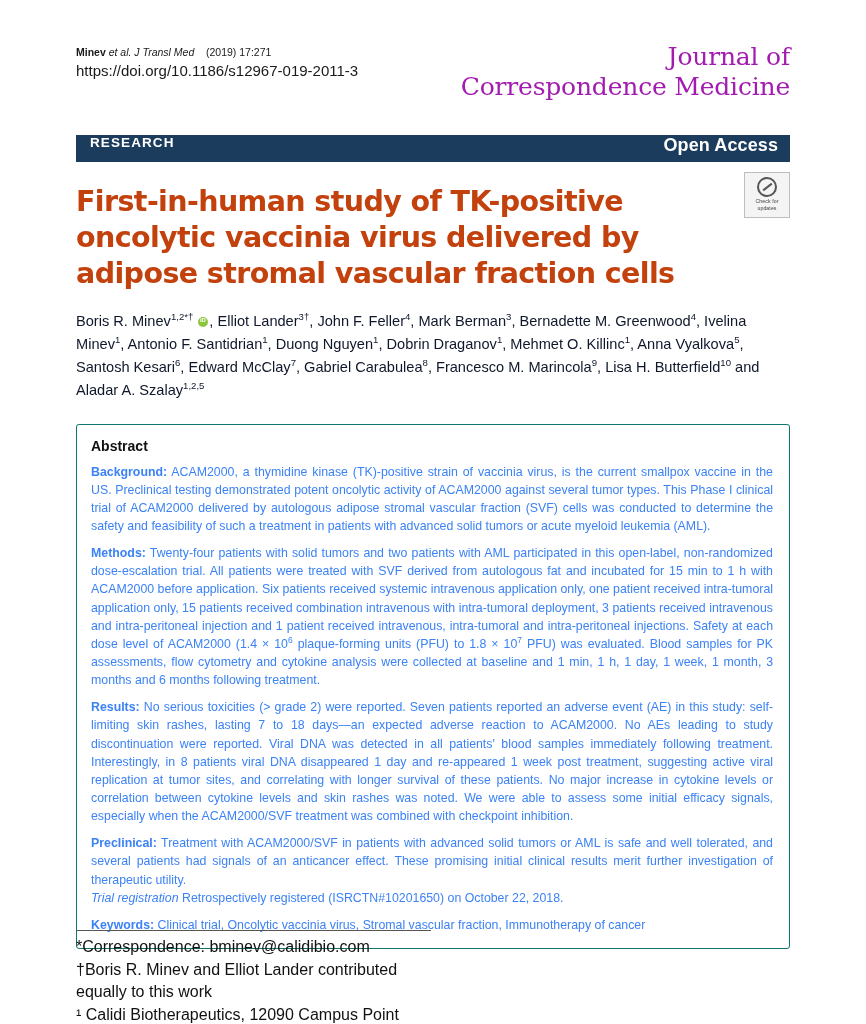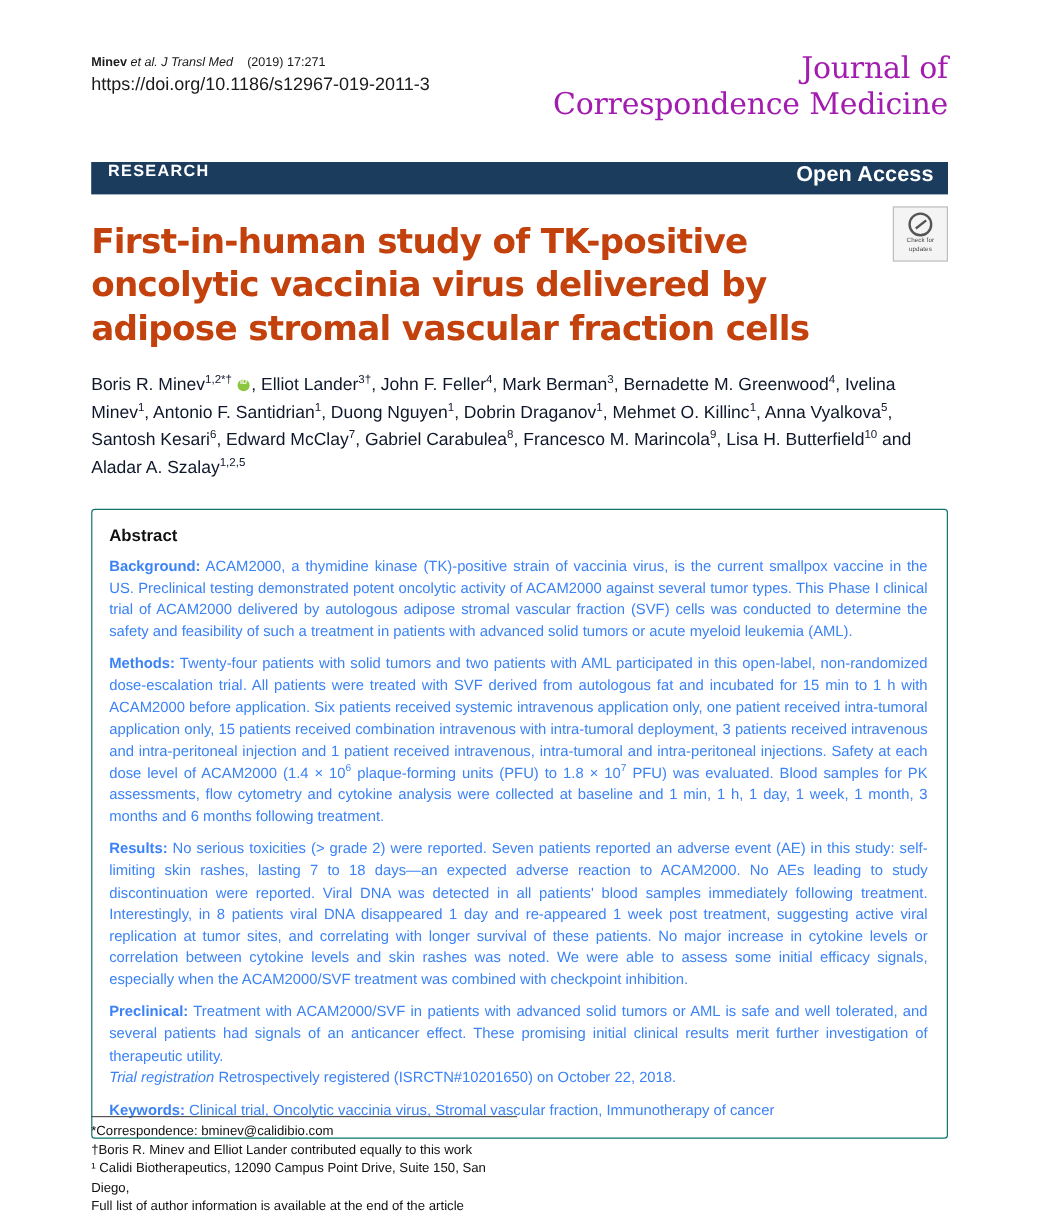--- a/index.html
+++ b/index.html
@@ -188,21 +188,21 @@
     left: 76px;
     top: 930px;
     width: 360px;
   }
   .fn-rule {
     border-top: 1px solid #555;
     width: 355px;
     margin-bottom: 5px;
   }
   .fn-line {
-    font-size: 11px;
+    font-size: 16px;
     line-height: 1.42;
     color: #111;
   }
 </style>
 </head>
 <body>
 
 <div class="page">
   <div class="content">
 

